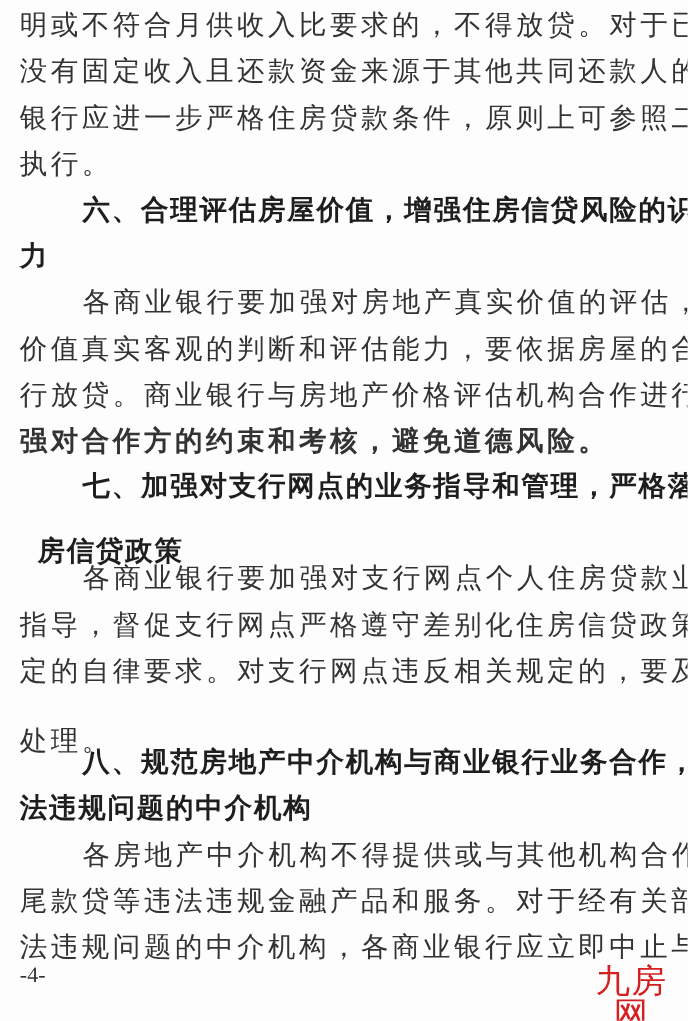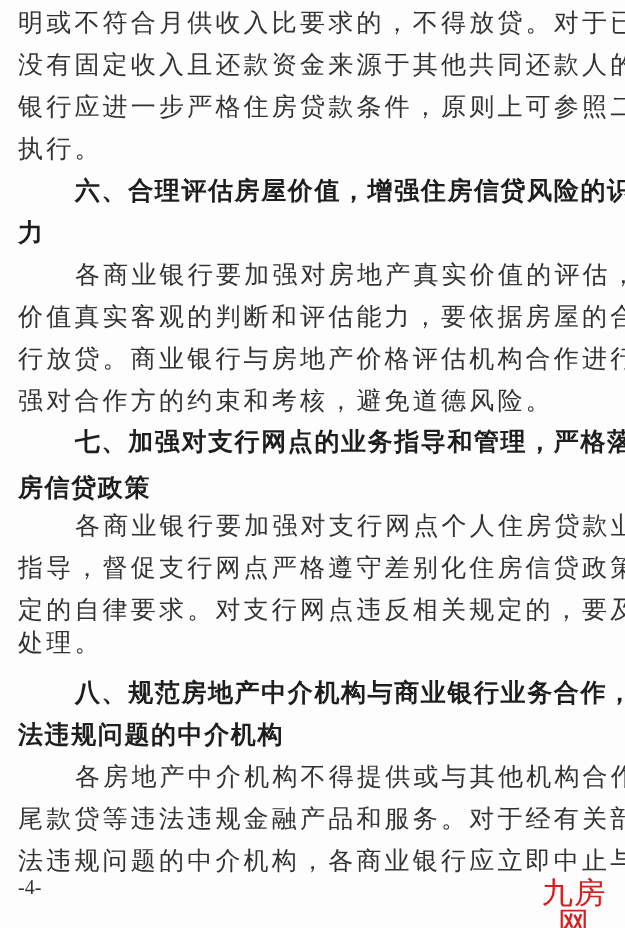--- a/index.html
+++ b/index.html
@@ -31,27 +31,27 @@
 <div class="page" id="page">
     <div class="line body" style="top: 2px;">明或不符合月供收入比要求的，不得放贷。对于已成年、未就业、</div>
     <div class="line body" style="top: 44px;">没有固定收入且还款资金来源于其他共同还款人的借款人，商业</div>
     <div class="line body" style="top: 86px;">银行应进一步严格住房贷款条件，原则上可参照二套房信贷政策</div>
     <div class="line body" style="top: 128px;">执行。</div>
     <div class="line head indent" style="top: 170px;">六、合理评估房屋价值，增强住房信贷风险的识别和防范能</div>
     <div class="line head" style="top: 212px;">力</div>
     <div class="line body indent" style="top: 254px;">各商业银行要加强对房地产真实价值的评估，要提高对房产</div>
     <div class="line body" style="top: 296px;">价值真实客观的判断和评估能力，要依据房屋的合理评估价值进</div>
     <div class="line body" style="top: 338px;">行放贷。商业银行与房地产价格评估机构合作进行评估的，要加</div>
-    <div class="line body" style="top: 380px;">强对合作方的约束和考核，避免道德风险。</div>
+    <div class="line body" style="top: 380px; font-weight: bold;">强对合作方的约束和考核，避免道德风险。</div>
     <div class="line head indent" style="top: 421px;">七、加强对支行网点的业务指导和管理，严格落实差别化住</div>
-    <div class="line head" style="top: 467px;">房信贷政策</div>
+    <div class="line head" style="top: 480px; margin-left: 16px;">房信贷政策</div>
     <div class="line body indent" style="top: 505px;">各商业银行要加强对支行网点个人住房贷款业务的管理和</div>
     <div class="line body" style="top: 547px;">指导，督促支行网点严格遵守差别化住房信贷政策及自律机制确</div>
     <div class="line body" style="top: 589px;">定的自律要求。对支行网点违反相关规定的，要及时纠正、严肃</div>
-    <div class="line body" style="top: 622px;">处理。</div>
+    <div class="line body" style="top: 653px;">处理。</div>
     <div class="line head indent" style="top: 672px;">八、规范房地产中介机构与商业银行业务合作，建立商业银</div>
     <div class="line head" style="top: 714px;">法违规问题的中介机构</div>
     <div class="line body indent" style="top: 756px;">各房地产中介机构不得提供或与其他机构合作提供首付贷、</div>
     <div class="line body" style="top: 798px;">尾款贷等违法违规金融产品和服务。对于经有关部门查实存在违</div>
     <div class="line body" style="top: 840px;">法违规问题的中介机构，各商业银行应立即中止与其业务合作。</div>
   </div>
 
 <div class="page-number">-4-</div>
 
 <div class="watermark">

